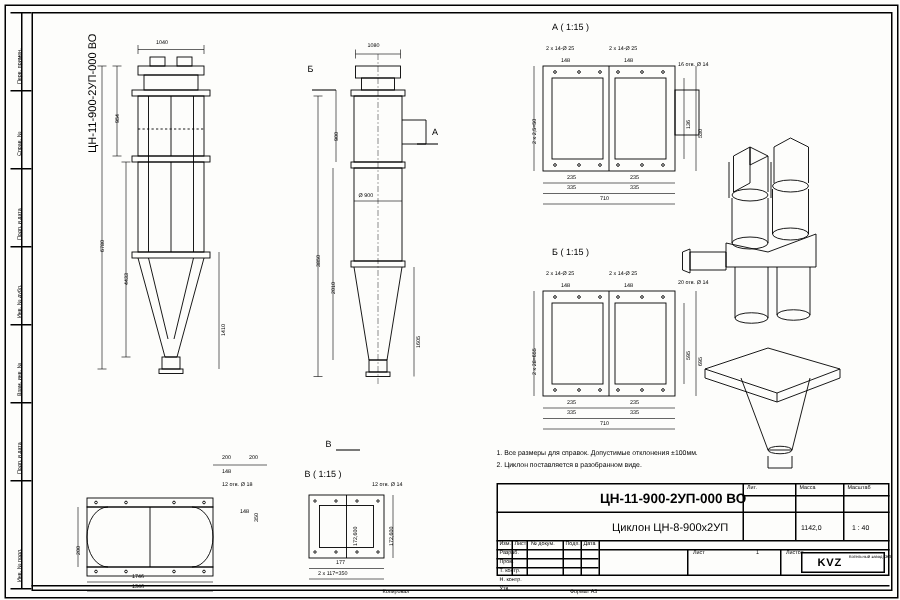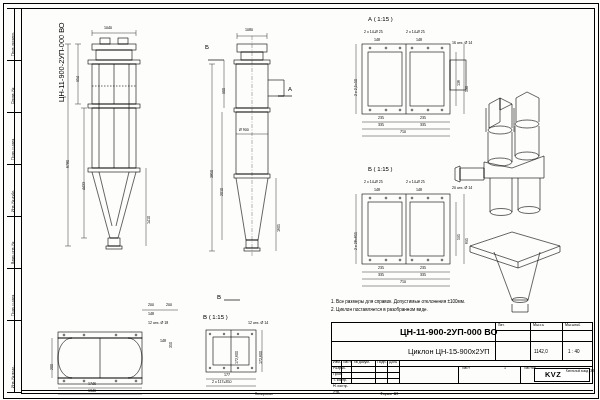--- a/index.html
+++ b/index.html
@@ -345,21 +345,21 @@
   <div class="txt rot" style="left:236px;top:364px;">172,600</div>
   <div class="txt rot" style="left:260px;top:364px;">172,600</div>
 
   <div class="txt t45" style="left:331px;top:300px;">1. Все размеры для справок. Допустимые отклонения ±100мм.</div>
   <div class="txt t45" style="left:331px;top:308px;">2. Циклон поставляется в разобранном виде.</div>
 
   <div class="box" style="left:331px;top:322px;width:262px;height:62px;"></div>
 
   <div class="txt t9 b" style="left:400px;top:328px;">ЦН-11-900-2УП-000 ВО</div>
   <div class="ln h" style="left:331px;top:341px;width:262px;"></div>
-  <div class="txt t7" style="left:408px;top:348px;">Циклон ЦН-15-900х2УП</div>
+  <div class="txt t7" style="left:408px;top:348px;">Циклон ЦН-8-900х2УП</div>
   <div class="ln h" style="left:331px;top:360px;width:262px;"></div>
 
   <div class="ln v" style="left:341px;top:360px;height:24px;"></div>
   <div class="ln v" style="left:351px;top:360px;height:24px;"></div>
   <div class="ln v" style="left:375px;top:360px;height:24px;"></div>
   <div class="ln v" style="left:387px;top:360px;height:24px;"></div>
   <div class="ln v" style="left:399px;top:360px;height:24px;"></div>
   <div class="ln v" style="left:495px;top:322px;height:38px;"></div>
   <div class="ln v" style="left:530px;top:322px;height:38px;"></div>
   <div class="ln v" style="left:562px;top:322px;height:38px;"></div>

